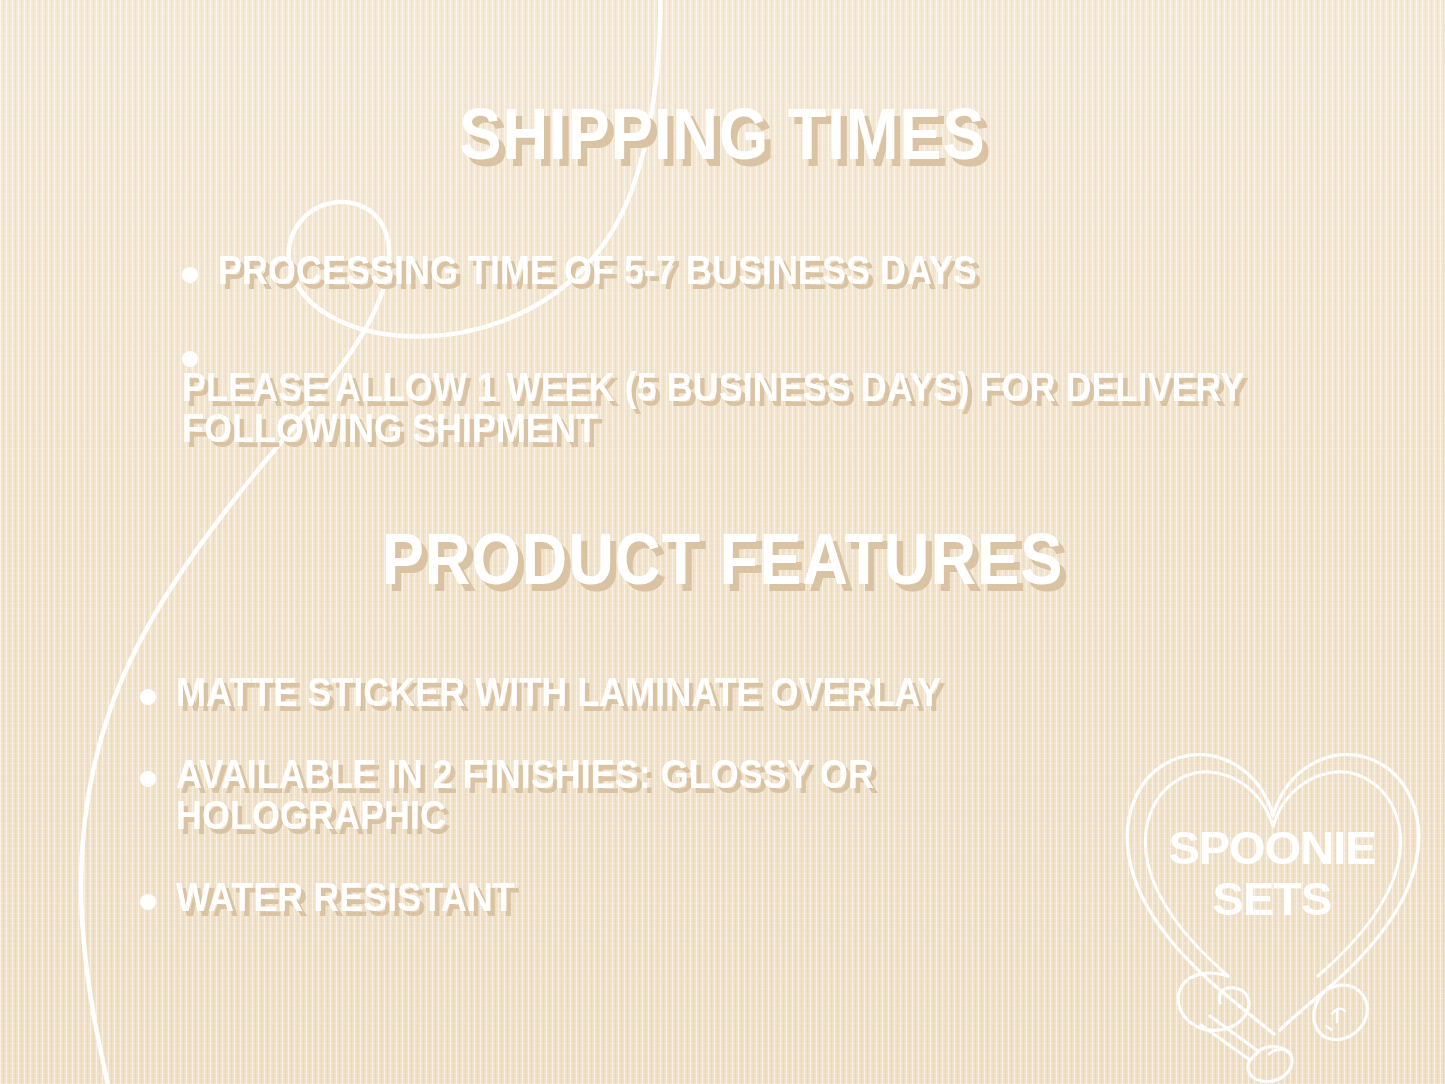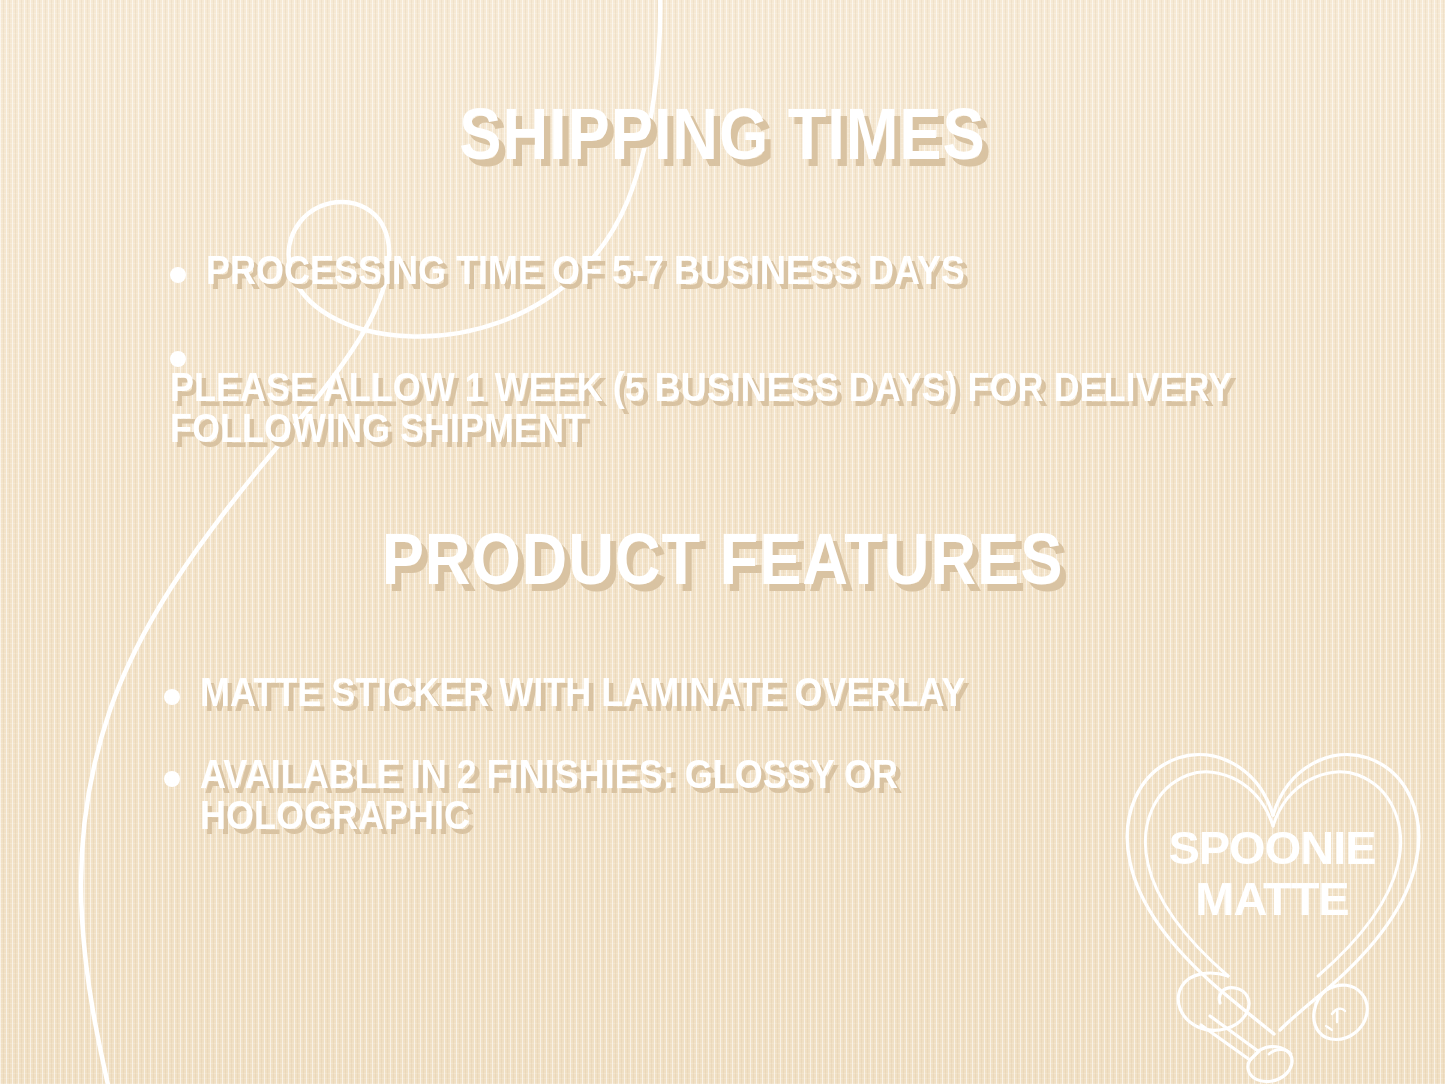--- a/index.html
+++ b/index.html
@@ -67,22 +67,22 @@
     letter-spacing:1px;
   }
   #heading-features{
     left:0; right:0; top:523px;
     text-align:center;
     font-size:72px;
     letter-spacing:1px;
   }
 
   .bullet-list{ position:absolute; }
-  #shipping-list{ left:170px; top:250px; width:1230px; }
-  #features-list{ left:164px; top:672px; width:1100px; }
+  #shipping-list{ left:170px; top:250px; width:1230px;padding-left:12px; }
+  #features-list{ left:140px; top:672px; width:1100px; }
 
   .bullet-row{
     position:relative;
     display:flex;
     align-items:flex-start;
   }
   #shipping-list .bullet-row + .bullet-row{ margin-top:42px;flex-direction:column; }
   #features-list  .bullet-row + .bullet-row{ margin-top:40px; }
 
   .bullet-dot{
@@ -172,20 +172,24 @@
       <div class="bullet-row">
         <span class="bullet-dot"></span>
         <span class="bullet-text">MATTE STICKER WITH LAMINATE OVERLAY</span>
       </div>
 
       <div class="bullet-row">
         <span class="bullet-dot"></span>
         <span class="bullet-text"> AVAILABLE IN 2 FINISHIES: GLOSSY OR HOLOGRAPHIC</span>
       </div>
 
+      <div class="bullet-row">
+        <span class="bullet-dot"></span>
+        <span class="bullet-text">WATER RESISTANT</span>
+      </div>
 
     </div>
 
     <div class="logo">
 
       <svg width="348" height="342" viewBox="0 0 348 342" xmlns="http://www.w3.org/2000/svg">
 
         <path d="M 175 73
                  C 160 24, 116 4, 80 16
                  C 40 30, 22 74, 32 120
@@ -229,17 +233,17 @@
                  C 242 240, 256 242, 264 252
                  C 273 263, 270 280, 258 290
                  C 246 300, 229 300, 221 290
                  C 212 279, 215 259, 228 248 Z" fill="none" stroke="#ffffff" stroke-width="3.2" stroke-linecap="round" stroke-linejoin="round"></path>
         <path d="M 234 272 C 238 266, 244 265, 247 269" fill="none" stroke="#ffffff" stroke-width="2.4" stroke-linecap="round"></path>
         <path d="M 239 269 L 239 280" fill="none" stroke="#ffffff" stroke-width="2.4" stroke-linecap="round"></path>
         <path d="M 228 284 L 234 288" fill="none" stroke="#ffffff" stroke-width="2.2" stroke-linecap="round"></path>
       </svg>
 
       <div class="logo-text" id="logo-line1">SPOONIE</div>
-      <div class="logo-text" id="logo-line2">MATTE</div>
+      <div class="logo-text" id="logo-line2">SETS</div>
     </div>
 
   </div>
 </div>
 
 </body></html>

